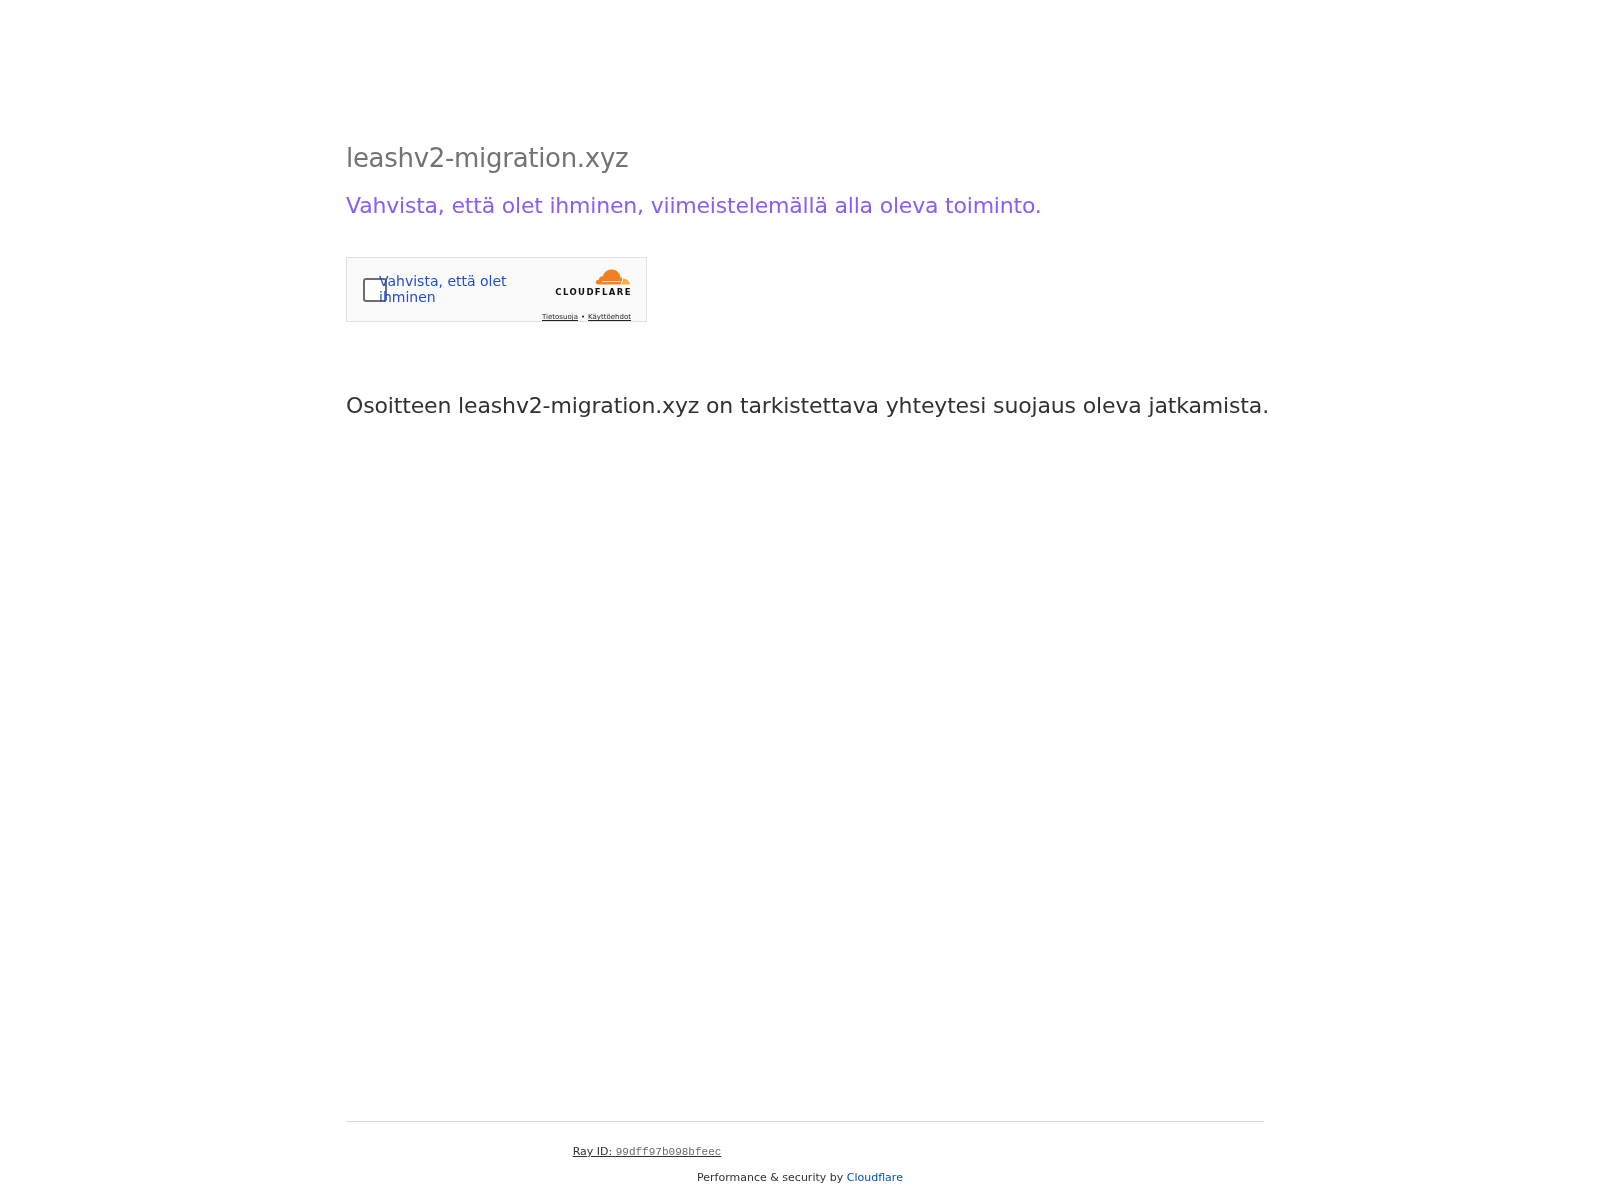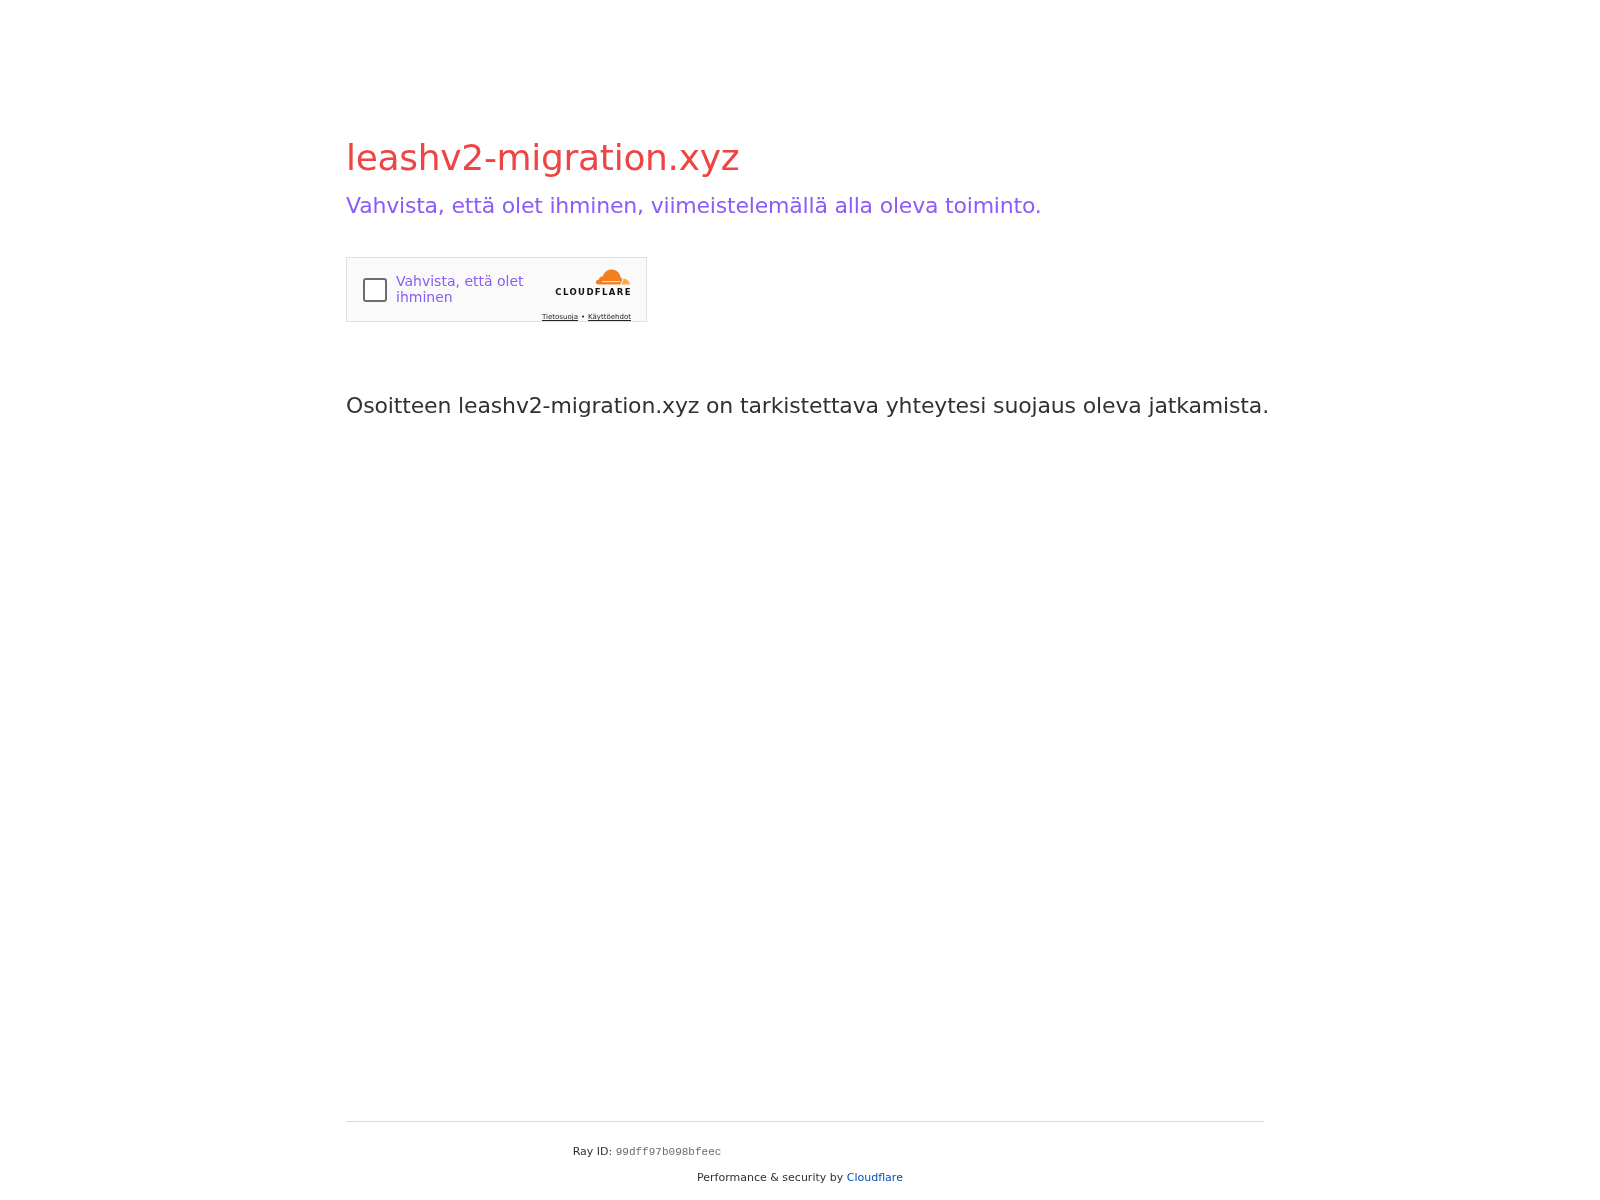--- a/index.html
+++ b/index.html
@@ -14,24 +14,24 @@
     .main-wrapper {
       position: absolute;
       left: 346px;
       top: 0;
       width: 918px;
     }
     .site-title {
       position: absolute;
       top: 134px;
       left: 0;
-      font-size: 36px;
+      font-size: 26px;
       font-weight: 500;
       line-height: 48px;
-      color: #ef4444;
+      color: #737373;
       white-space: nowrap;
       letter-spacing: -0.3px;
     }
     .subtitle {
       position: absolute;
       top: 190px;
       left: 0;
       font-size: 22px;
       font-weight: 500;
       line-height: 32px;
@@ -56,26 +56,26 @@
       top: 20px;
       width: 24px;
       height: 24px;
       border: 2px solid #6d6d6d;
       border-radius: 3px;
       background: #ffffff;
       cursor: pointer;
     }
     .checkbox-label {
       position: absolute;
-      left: 49px;
+      left: 32px;
       top: 15px;
       width: 140px;
       font-size: 14px;
       line-height: 16px;
-      color: #8b5cf6;
+      color: #1d4ed8;
     }
     .cf-branding {
       position: absolute;
       right: 15px;
       top: 10px;
       width: 100px;
       text-align: right;
     }
     .cf-cloud {
       display: block;
@@ -127,20 +127,21 @@
     }
     .ray-id {
       position: absolute;
       top: 1144px;
       left: 0;
       width: 1294px;
       text-align: center;
       font-size: 11px;
       line-height: 16px;
       color: #313131;
+      text-decoration: underline;
     }
     .ray-id code {
       font-family: "Liberation Mono", "DejaVu Sans Mono", monospace;
       font-size: 11px;
       color: #6a6a6a;
     }
     .perf-line {
       position: absolute;
       top: 1170px;
       left: 0;

